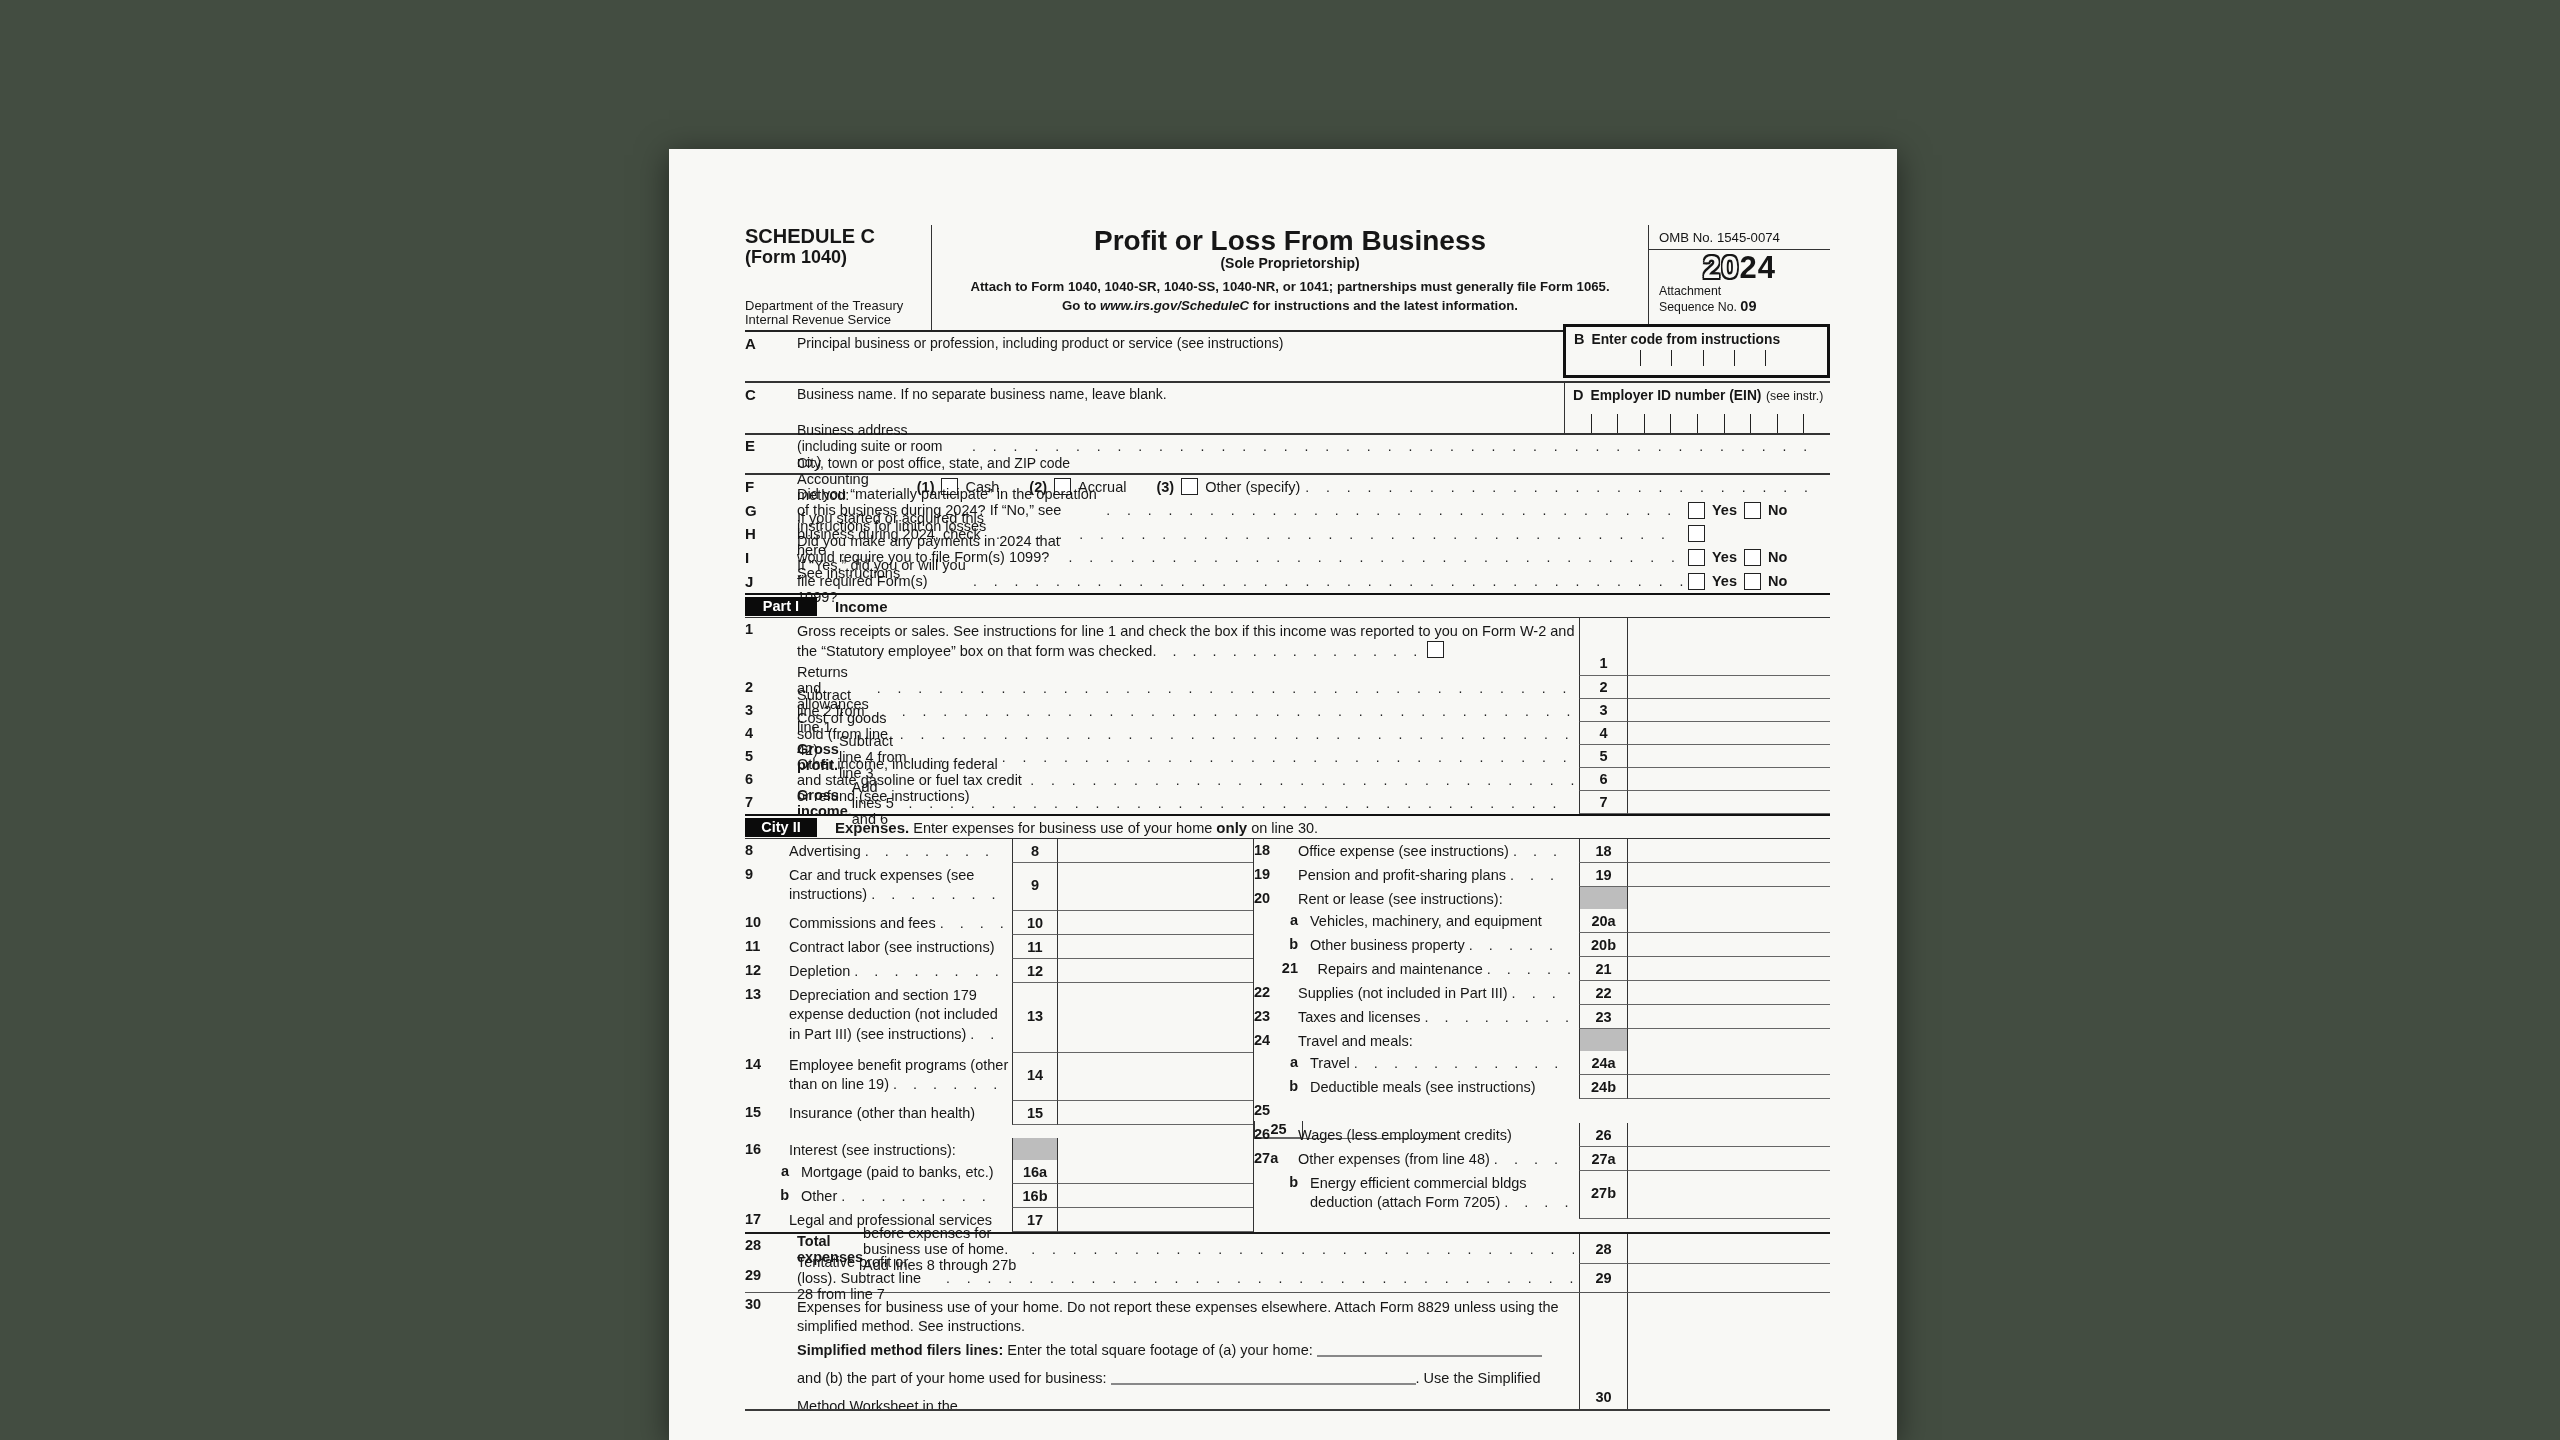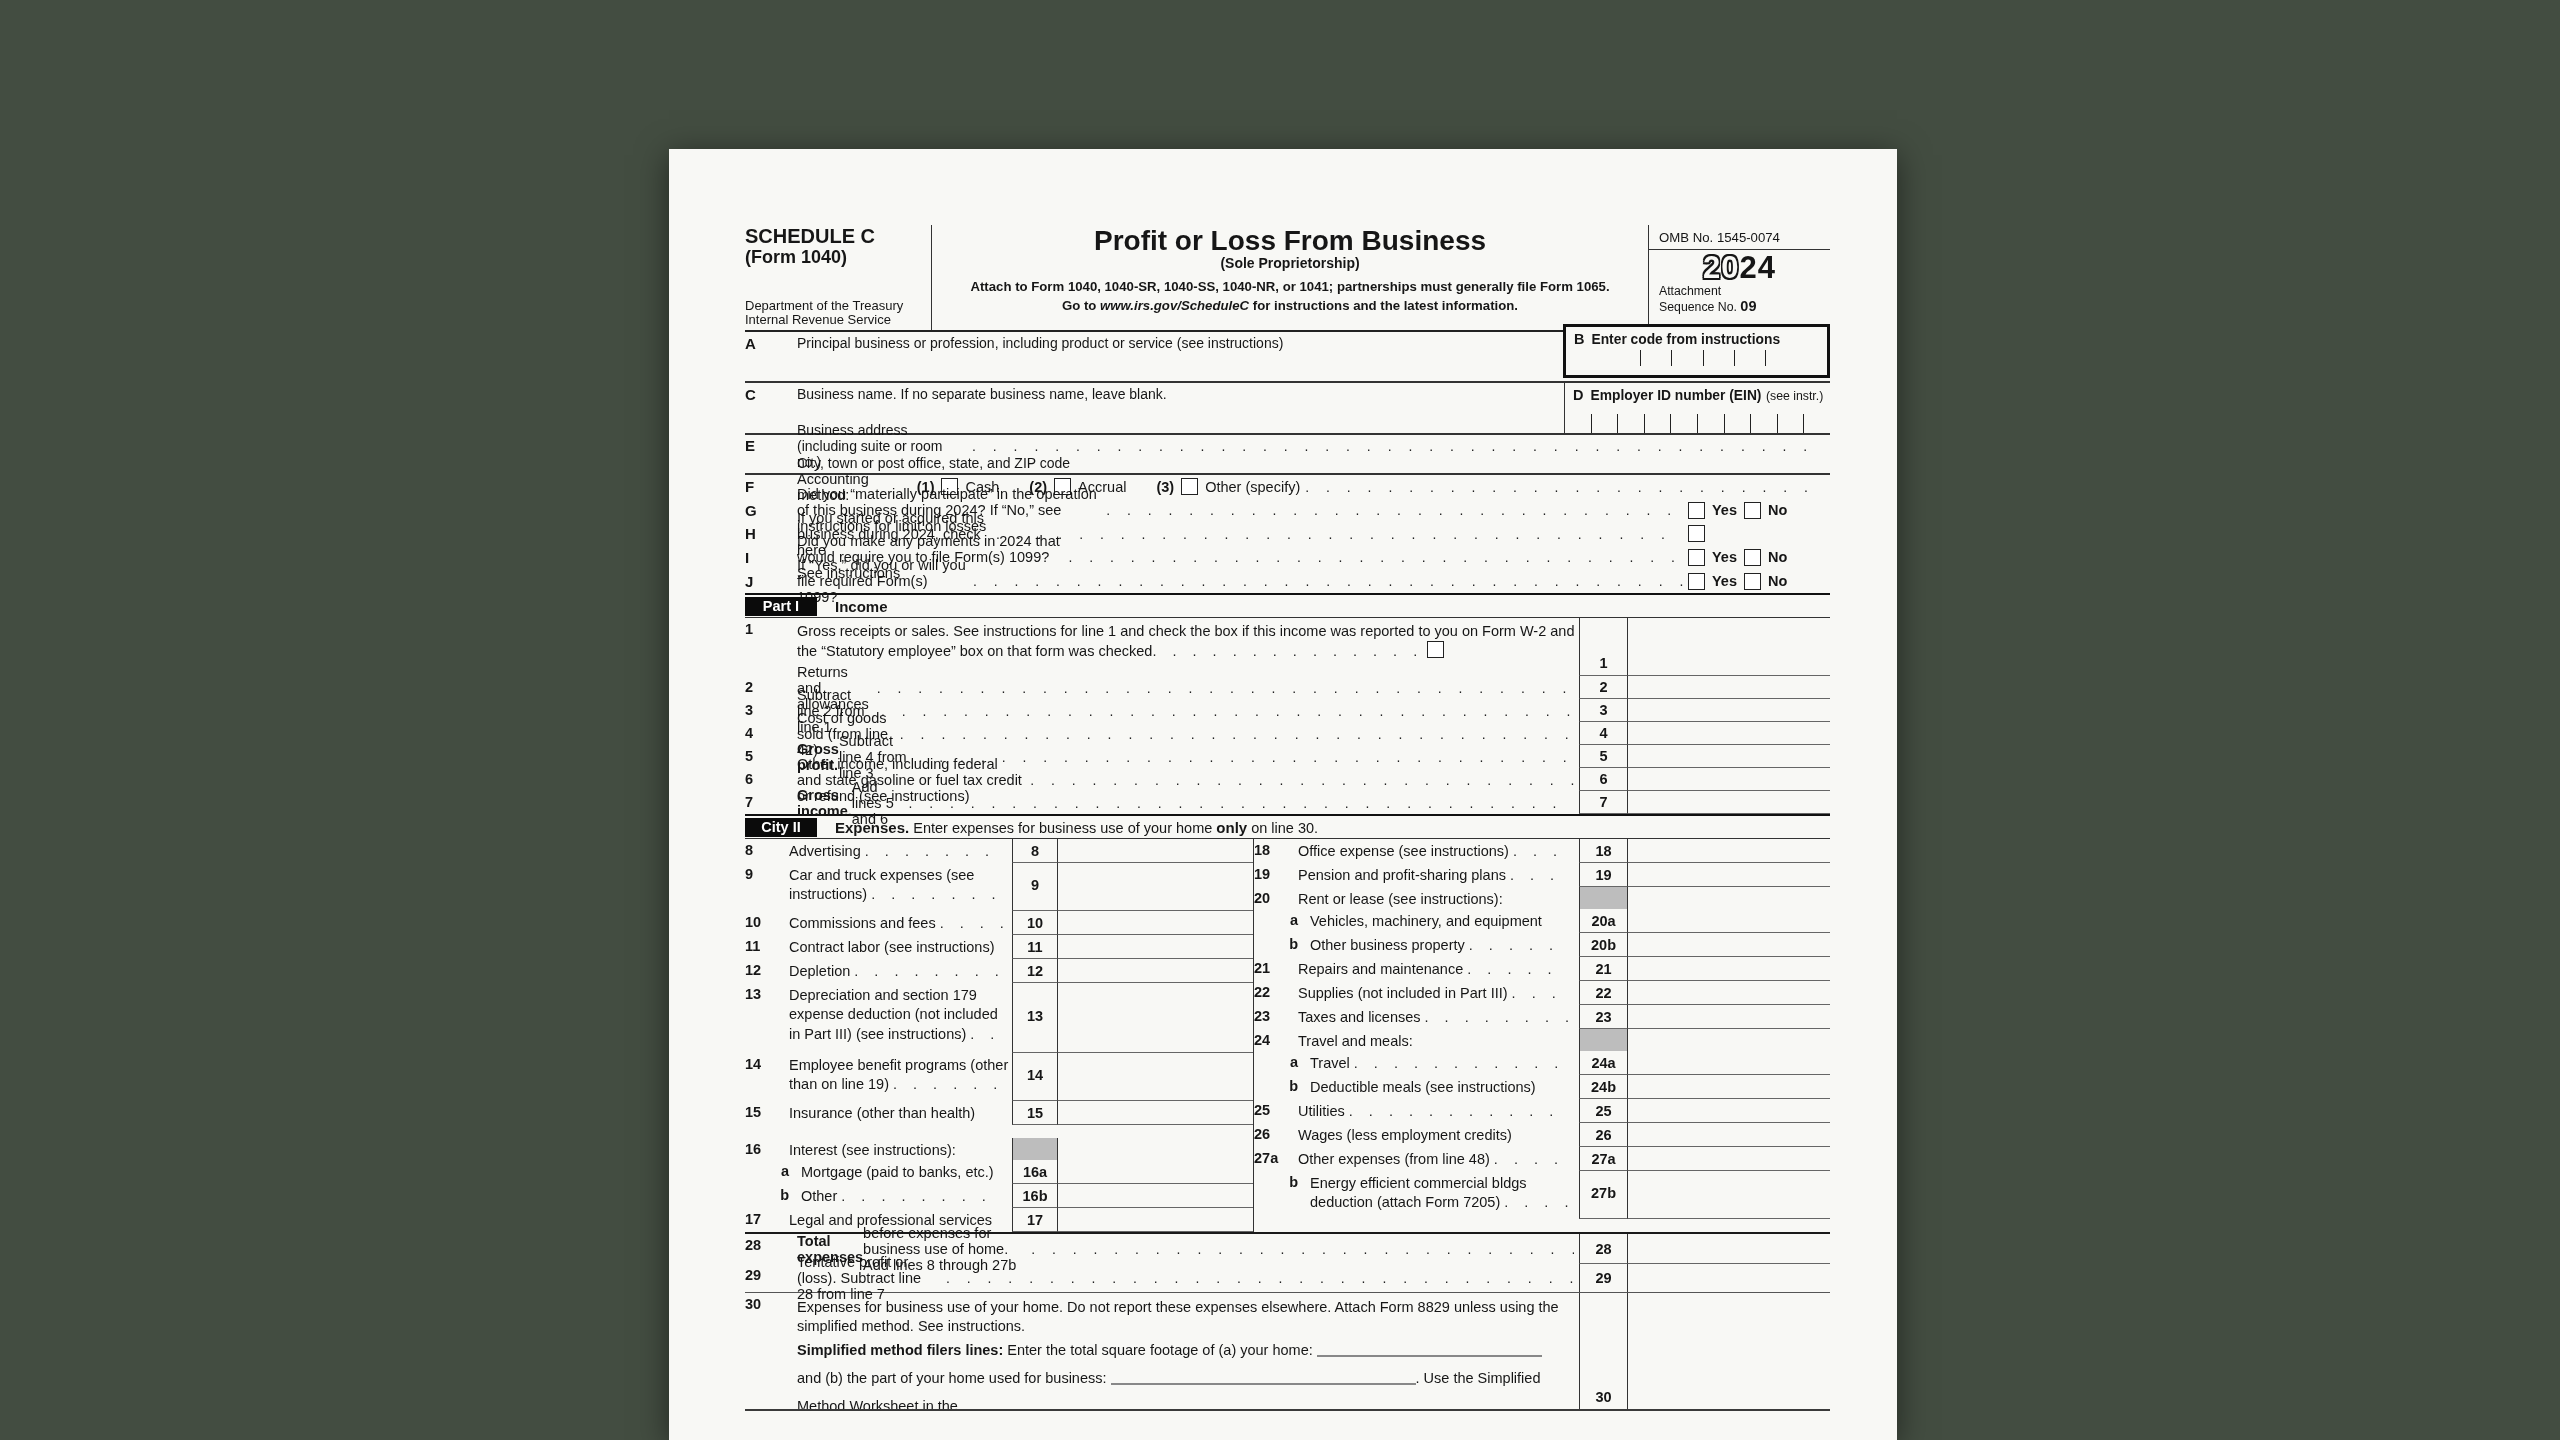--- a/index.html
+++ b/index.html
@@ -423,21 +423,21 @@
             <div class="p2lab"><span>Vehicles, machinery, and equipment</span></div>
             <div class="p2box">20a</div>
             <div class="p2amt"></div>
           </div>
           <div class="p2row" style="height: 24px;">
             <span class="p2num sub">b</span>
             <div class="p2lab"><span>Other business property</span> <span class="idots">. . . . . . . . . . . . . . . . . . . . . . . . . . . . . . . . . . . . . . . . . . . . . . . . . . . . . . . . . . . . . . . . . . . . . .</span></div>
             <div class="p2box">20b</div>
             <div class="p2amt"></div>
           </div>
-          <div class="p2row" style="height: 24px;">
+          <div class="p2row" style="height: 24px; text-align: right;">
             <span class="p2num">21</span>
             <div class="p2lab"><span>Repairs and maintenance</span> <span class="idots">. . . . . . . . . . . . . . . . . . . . . . . . . . . . . . . . . . . . . . . . . . . . . . . . . . . . . . . . . . . . . . . . . . . . . .</span></div>
             <div class="p2box">21</div>
             <div class="p2amt"></div>
           </div>
           <div class="p2row" style="height: 24px;">
             <span class="p2num">22</span>
             <div class="p2lab"><span>Supplies (not included in Part III)</span> <span class="idots">. . . . . . . . . . . . . . . . . . . . . . . . . . . . . . . . . . . . . . . . . . . . . . . . . . . . . . . . . . . . . . . . . . . . . .</span></div>
             <div class="p2box">22</div>
             <div class="p2amt"></div>
@@ -459,21 +459,21 @@
             <div class="p2lab"><span>Travel</span> <span class="idots">. . . . . . . . . . . . . . . . . . . . . . . . . . . . . . . . . . . . . . . . . . . . . . . . . . . . . . . . . . . . . . . . . . . . . .</span></div>
             <div class="p2box">24a</div>
             <div class="p2amt"></div>
           </div>
           <div class="p2row" style="height: 24px;">
             <span class="p2num sub">b</span>
             <div class="p2lab"><span>Deductible meals (see instructions)</span></div>
             <div class="p2box">24b</div>
             <div class="p2amt"></div>
           </div>
-          <div class="p2row" style="height: 24px;">
+          <div class="p2row" style="height: 24px; flex-direction: column;">
             <span class="p2num">25</span>
             <div class="p2lab"><span>Utilities</span> <span class="idots">. . . . . . . . . . . . . . . . . . . . . . . . . . . . . . . . . . . . . . . . . . . . . . . . . . . . . . . . . . . . . . . . . . . . . .</span></div>
             <div class="p2box">25</div>
             <div class="p2amt"></div>
           </div>
           <div class="p2row" style="height: 24px;">
             <span class="p2num">26</span>
             <div class="p2lab"><span>Wages (less employment credits)</span></div>
             <div class="p2box">26</div>
             <div class="p2amt"></div>

